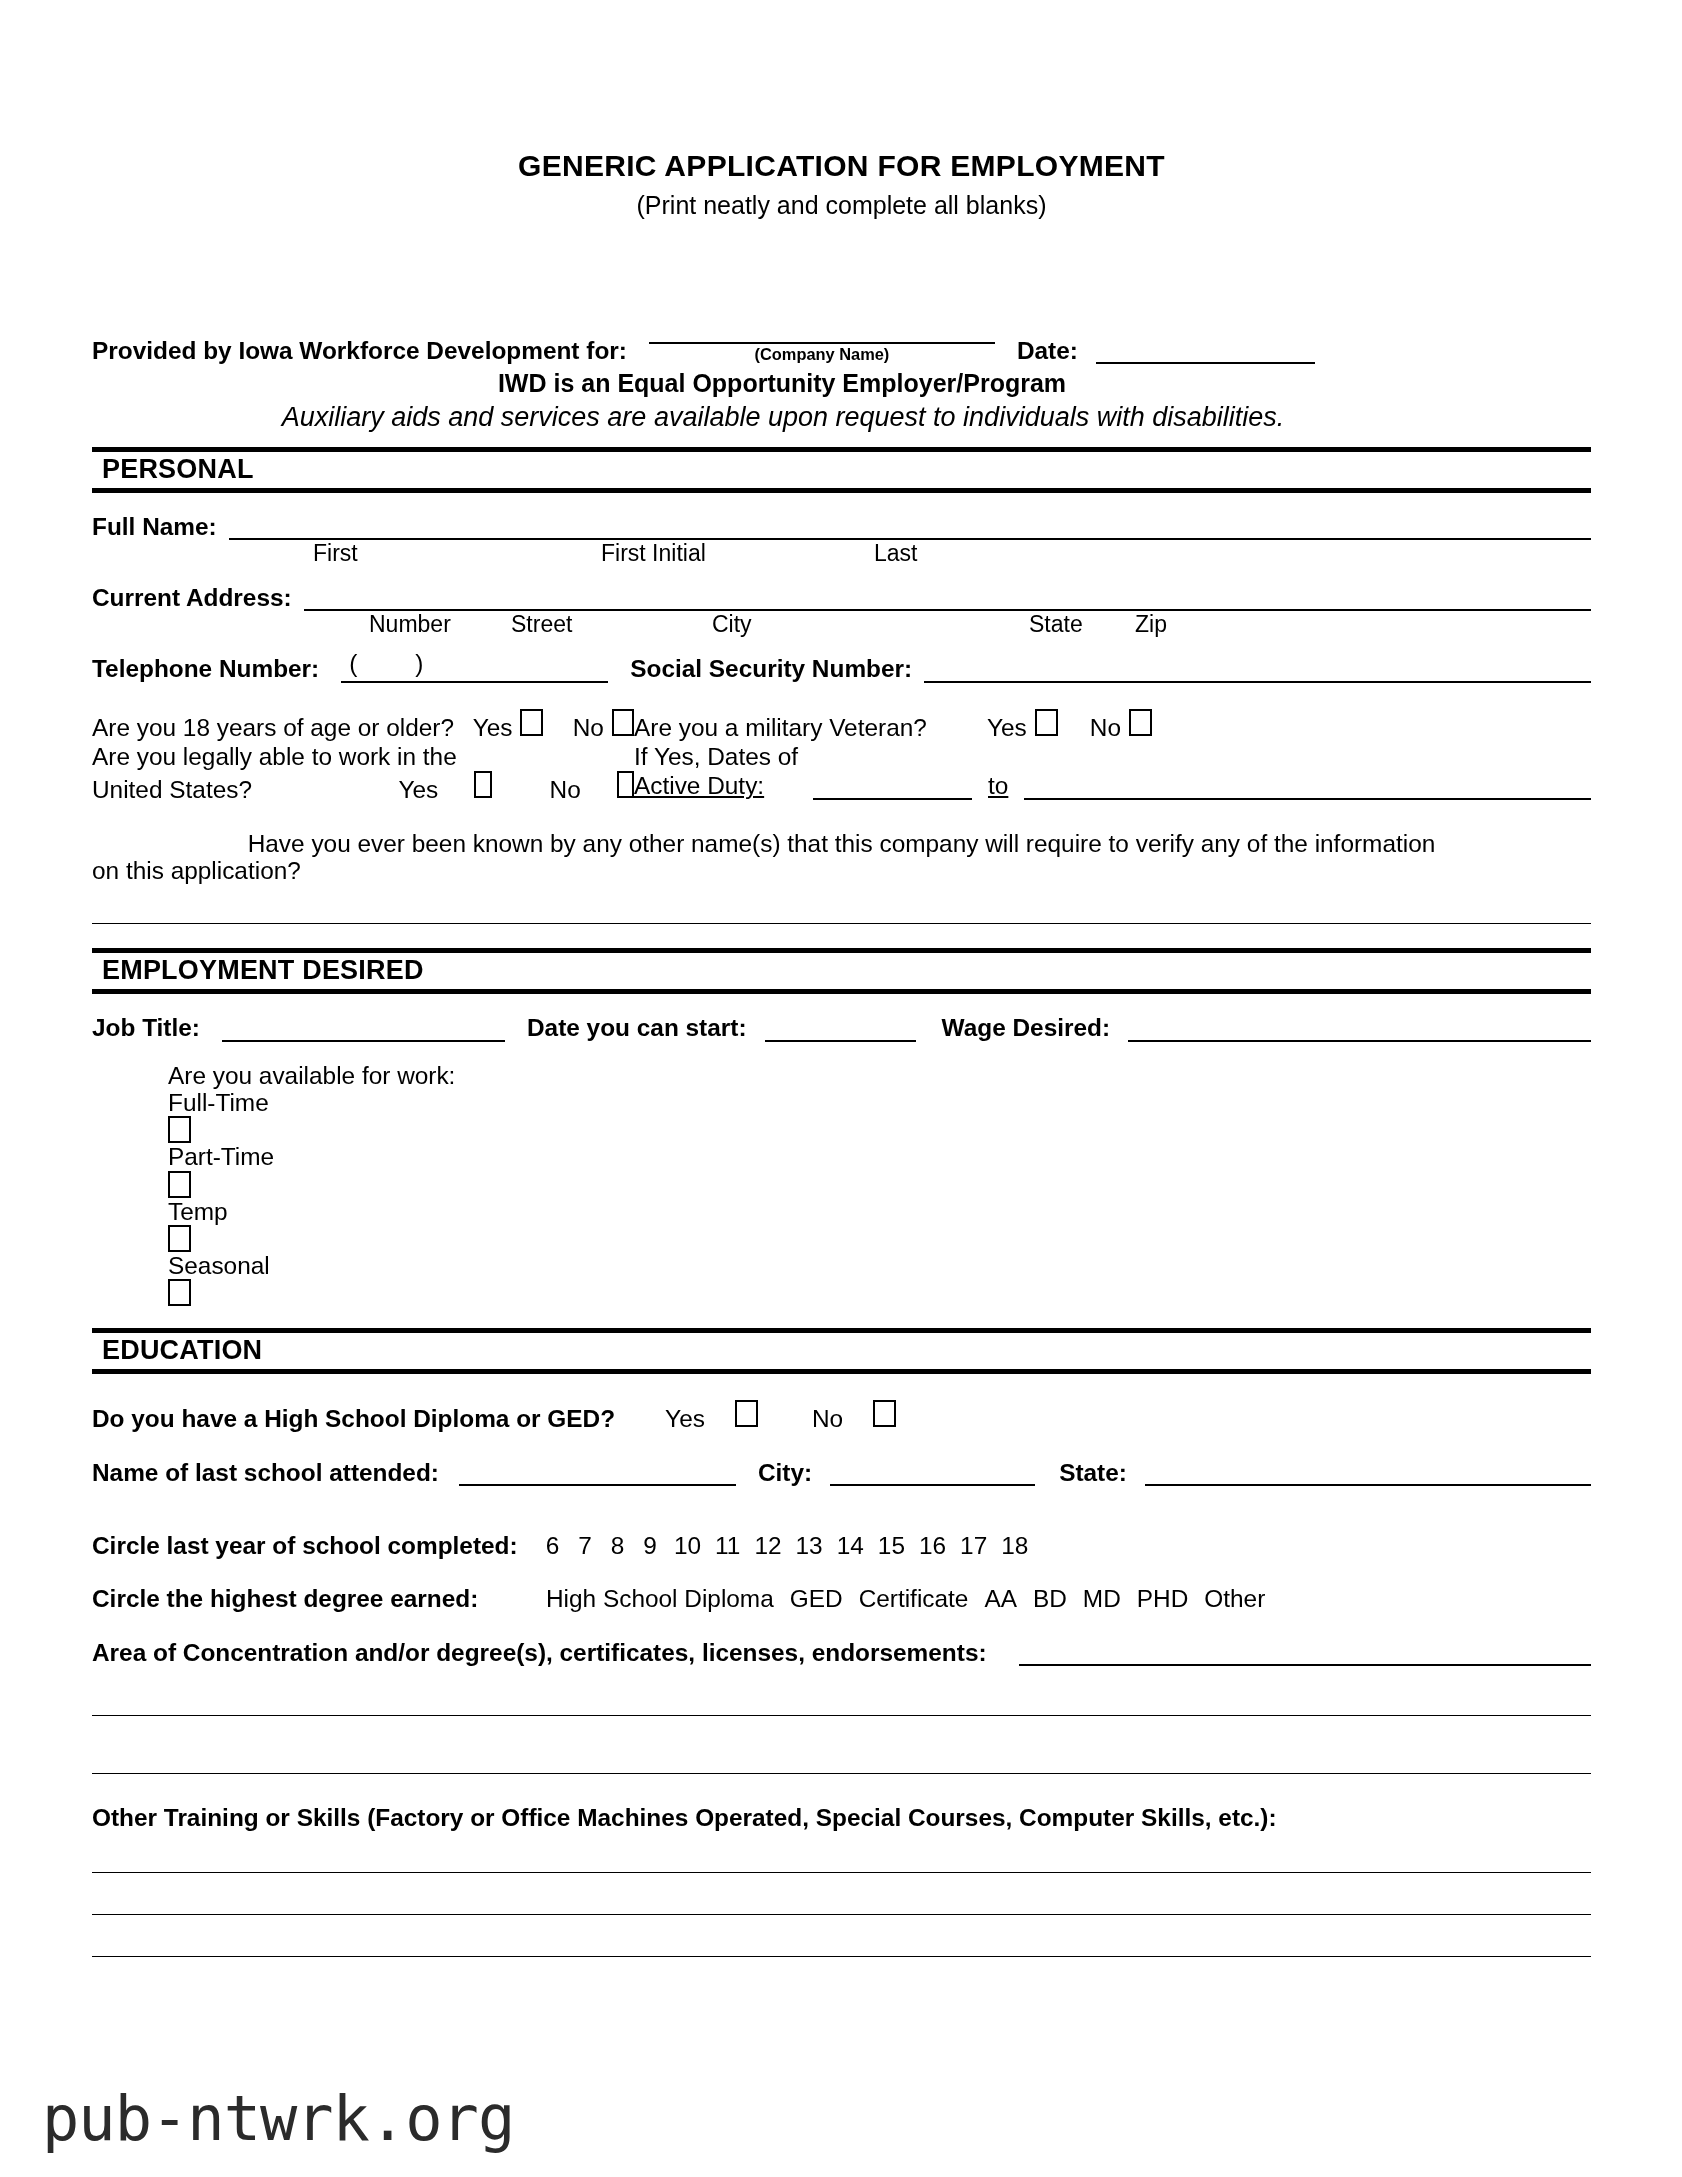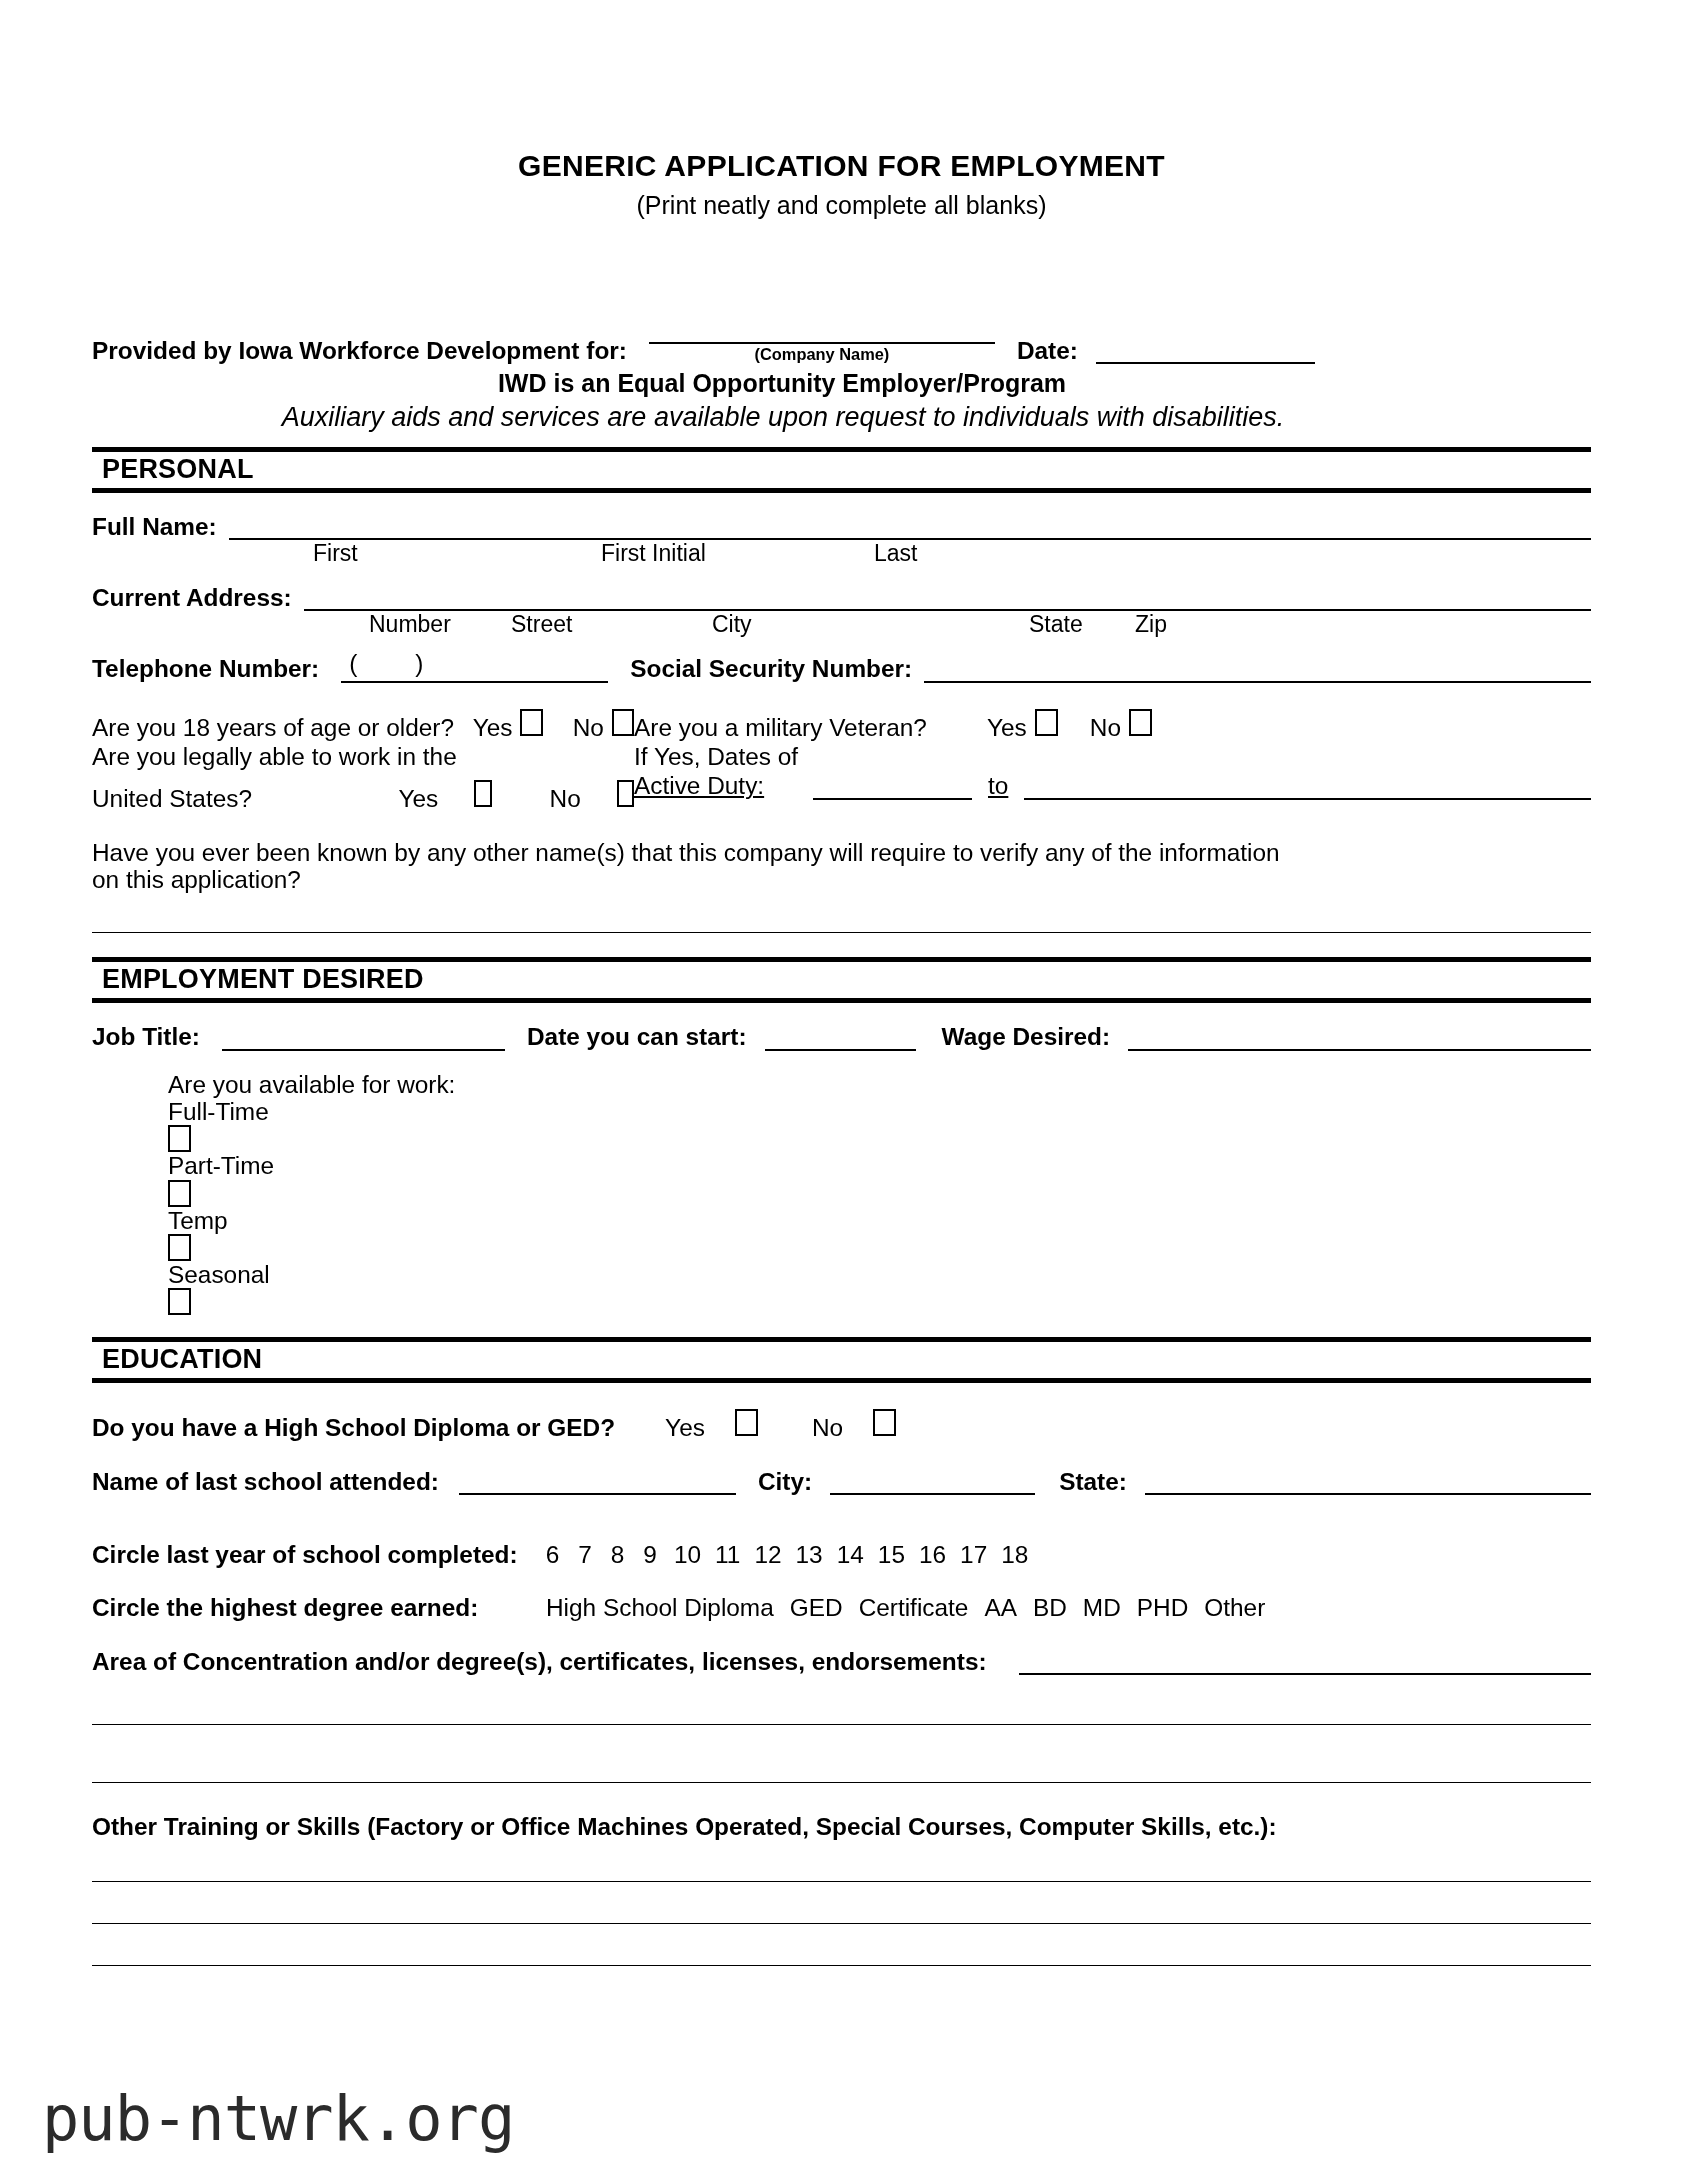--- a/index.html
+++ b/index.html
@@ -225,21 +225,21 @@
 
       <div style="width:542px;">
         <div style="display:flex; align-items:baseline;">
           <div class="lbl-n" style="width:398px;">Are you 18 years of age or older?</div>
           <div class="lbl-n w">Yes</div>
           <span class="cbox" style="margin-left:8px;"></span>
           <div class="lbl-n" style="margin-left:30px;">No</div>
           <span class="cbox" style="margin-left:8px;"></span>
         </div>
         <div class="lbl-n" style="margin-top:2px;">Are you legally able to work in the</div>
-        <div style="display:flex; align-items:baseline; margin-top:10px;gap:28px;">
+        <div style="display:flex; align-items:baseline; margin-top:1px;gap:28px;">
           <div class="lbl-n" style="width:398px;">United States?</div>
           <div class="lbl-n w">Yes</div>
           <span class="cbox" style="margin-left:8px;"></span>
           <div class="lbl-n" style="margin-left:30px;">No</div>
           <span class="cbox" style="margin-left:8px;"></span>
         </div>
       </div>
 
       <div style="flex:1 1 auto;">
         <div style="display:flex; align-items:baseline;">
@@ -254,21 +254,21 @@
           <div class="lbl-n" style="width:179px;">Active Duty:</div>
           <div class="rule" style="width:159px;"></div>
           <div class="lbl-n" style="margin:0 16px;">to</div>
           <div class="rule grow"></div>
         </div>
       </div>
     </div>
 
     <div class="spacer-26"></div>
 
-    <div class="lbl-n" style="white-space:normal;">Have you ever been known by any other name(s) that this company will require to verify any of the information</div>
+    <div class="lbl-n" style="white-space:normal;text-align:center;">Have you ever been known by any other name(s) that this company will require to verify any of the information</div>
     <div class="lbl-n">on this application?</div>
     <div style="height:38px;"></div>
     <div class="rule thin"></div>
 
     <div class="section-bar" style="margin-top:24px;">EMPLOYMENT DESIRED</div>
 
     <div class="spacer-20"></div>
 
     <div class="row">
       <div class="lbl-b">Job Title:</div>

